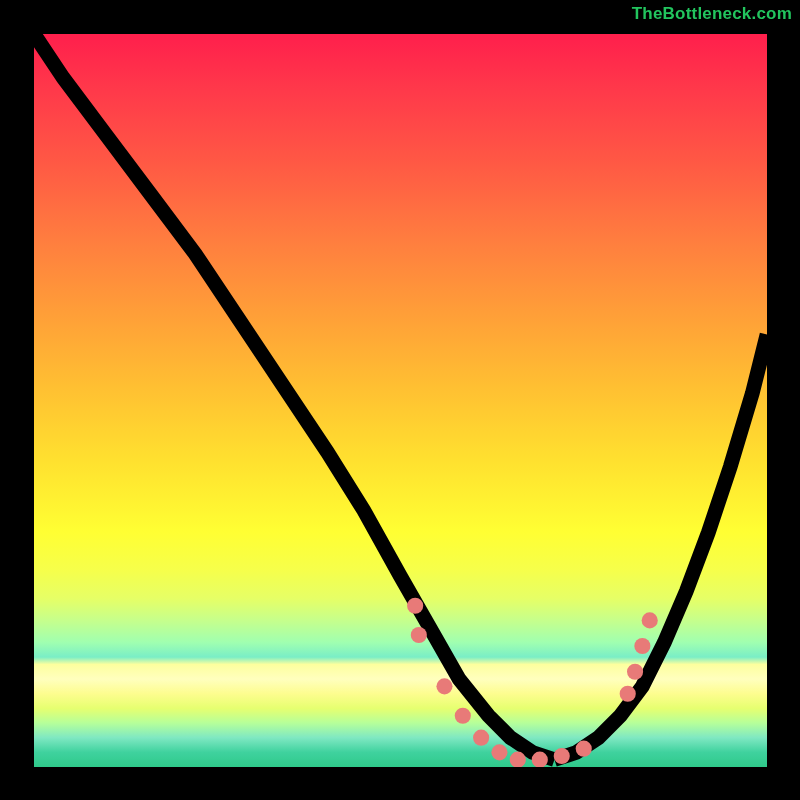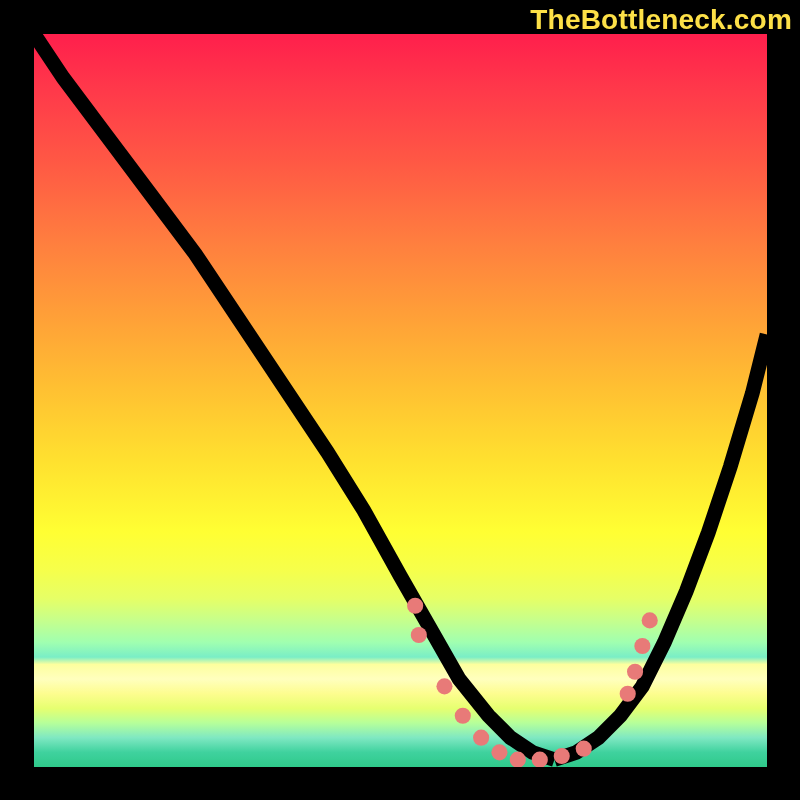--- a/index.html
+++ b/index.html
@@ -22,21 +22,21 @@
           #fdff9e 86%,
           #ffffbe 88%,
           #fdfd8f 90%,
           #e6ff70 92%,
           #b6ff9a 94%,
           #7fe8c2 96%,
           #3fd29e 98%,
           #2fc98a 100%);
        }
   .attribution{position:absolute;right:8px;top:4px;font-family:Arial,Helvetica,sans-serif;
-               font-size:28px;font-weight:bold;color:#fde047;letter-spacing:0.2px}
+               font-size:17px;font-weight:bold;color:#22c55e;letter-spacing:0.2px}
   svg{position:absolute;left:34px;top:34px;width:733px;height:733px}
   .curve{fill:none;stroke:#000;stroke-width:2}
   .dot{fill:#e87a78;stroke:none}
 </style>
 </head>
 <body>
 
 <div class="frame">
   <div class="plot"></div>
 

